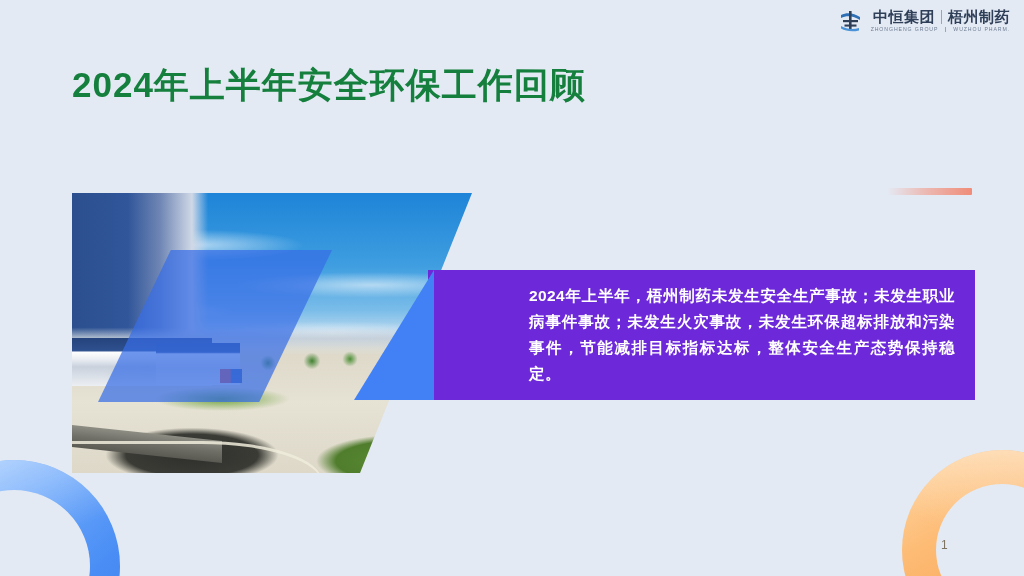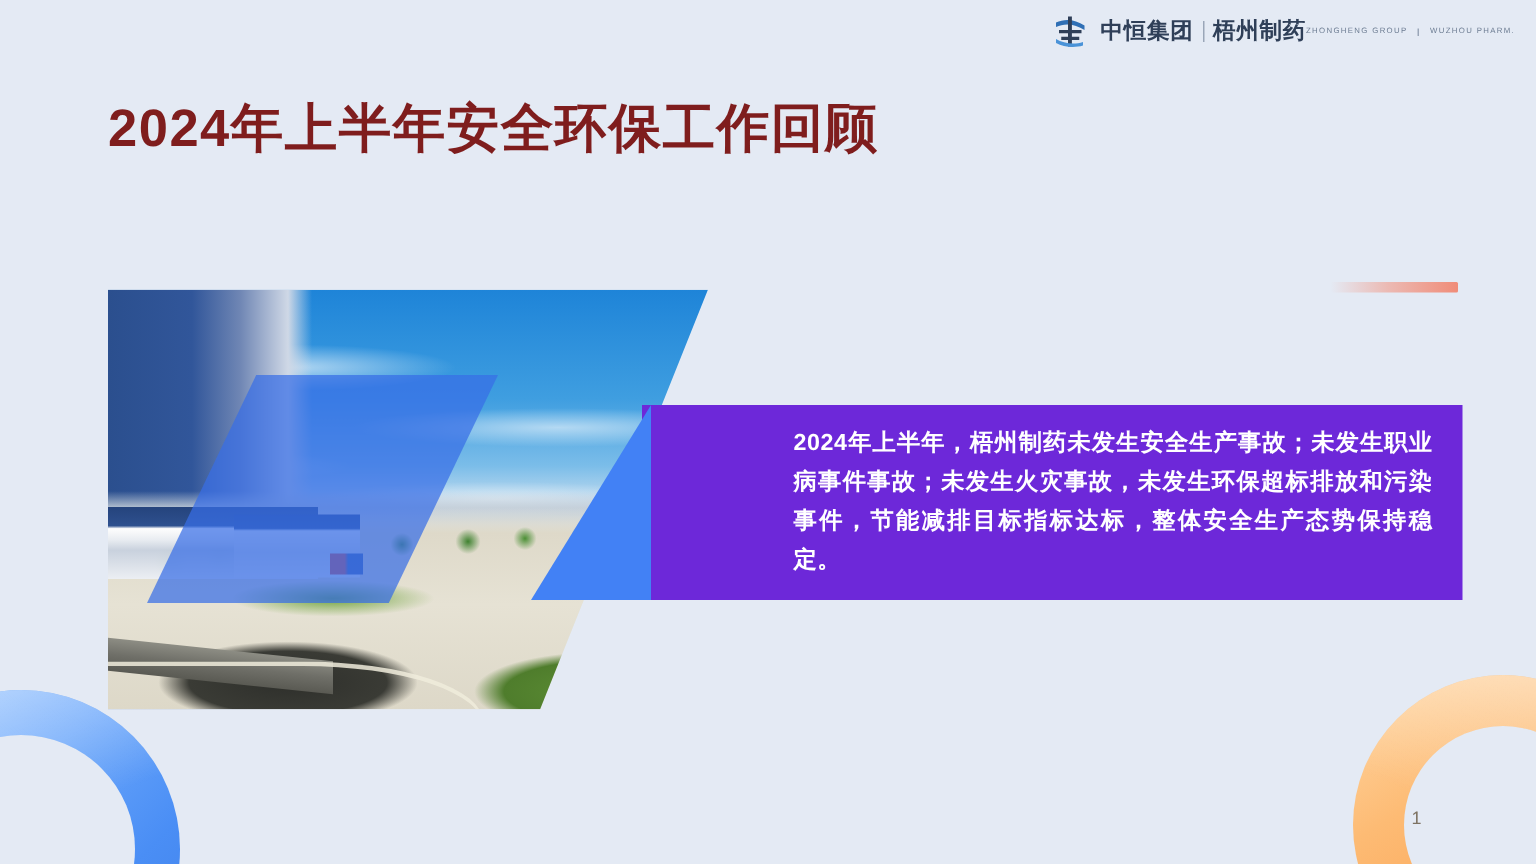--- a/index.html
+++ b/index.html
@@ -9,40 +9,40 @@
     font-family:"Liberation Sans","DejaVu Sans",sans-serif;
     position:relative;
   }
 
   
   .logo-wrap{
     position:absolute; top:8px; right:14px;
     display:flex; align-items:center; gap:7px;
   }
   .logo-mark{ width:26px; height:26px; position:relative; flex:0 0 auto; }
-  .logo-text{ display:flex; align-items:center; }
+  .logo-text{ display:flex; flex-direction:column; align-items:flex-end; }
   .logo-cn{
     display:flex; align-items:center; gap:6px;
     font-size:15px; font-weight:bold; color:#2f3f58; letter-spacing:0.5px;
     line-height:1.05;
   }
   .logo-cn .divider{
     width:1px; height:14px; background:#9aa6b8; display:inline-block;
   }
   .logo-en{
     display:flex; align-items:center; gap:7px;
     font-size:5.2px; color:#6c7c92; letter-spacing:0.9px;
     margin-top:2px; line-height:1.05;
   }
   .logo-en .divider{ width:1px; height:5px; background:#9aa6b8; display:inline-block; }
 
   
   .page-title{
     position:absolute; left:72px; top:62px;
-    font-size:35px; font-weight:bold; color:#7f1d1d;
+    font-size:35px; font-weight:bold; color:#15803d;
     letter-spacing:1px; white-space:nowrap;
   }
 
   
   .accent-bar{
     position:absolute; left:887px; top:188px; width:85px; height:7px;
     background:linear-gradient(to right, rgba(240,140,120,0) 0%, rgba(242,146,126,.55) 45%, #f08c78 100%);
     border-radius:1px;
   }
 

